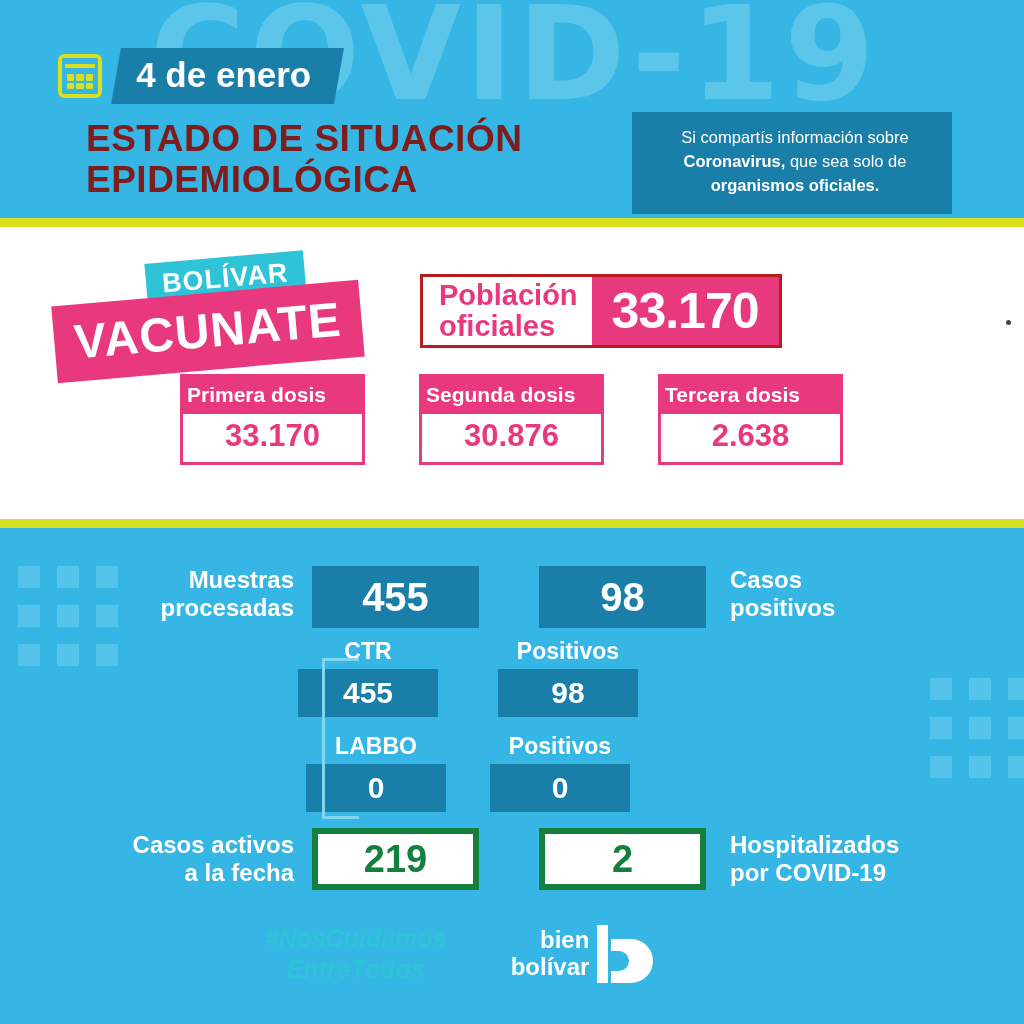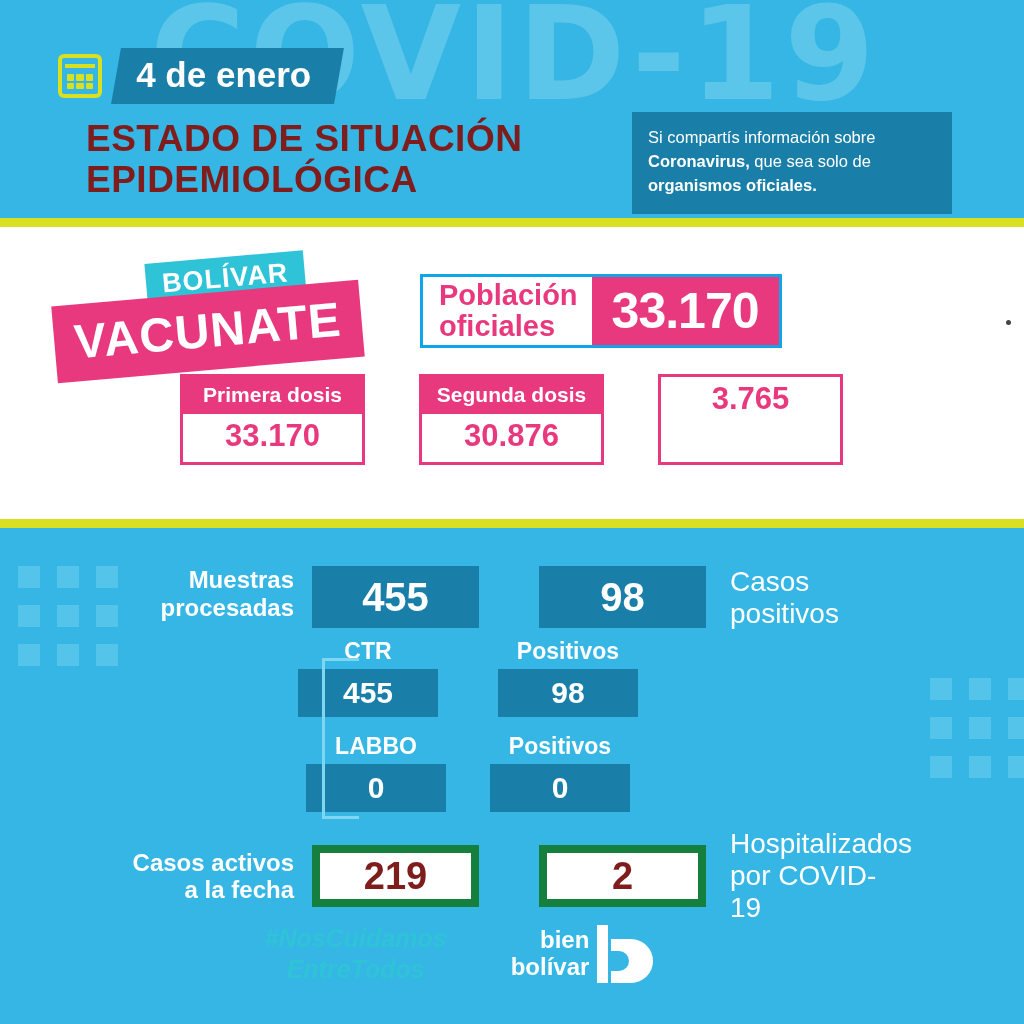--- a/index.html
+++ b/index.html
@@ -102,20 +102,21 @@
   }
   .header-note {
     position: absolute;
     top: 112px;
     left: 632px;
     width: 320px;
     background: #1a7fa8;
     color: #ffffff;
     font-size: 16.5px;
     line-height: 1.45;
+    text-align: center;
     padding: 14px 10px 16px 16px;
     box-sizing: border-box;
   }
   .header-note b { font-weight: bold; }
 
   
   .divider-yellow {
     width: 1024px;
     height: 9px;
     background: #d9e021;
@@ -160,21 +161,21 @@
     transform: rotate(-5deg);
   }
 
   .pob-box {
     position: absolute;
     top: 47px;
     left: 420px;
     height: 74px;
     display: flex;
     align-items: stretch;
-    border: 3px solid #0ea5e9;
+    border: 3px solid #b91c1c;
     box-sizing: border-box;
   }
   .pob-label {
     color: #e8397f;
     font-size: 29px;
     font-weight: bold;
     line-height: 1.06;
     padding: 8px 14px 8px 16px;
     display: flex;
     flex-direction: column;
@@ -203,21 +204,21 @@
     border: 3px solid #e8397f;
     box-sizing: border-box;
     width: 185px;
     background: #ffffff;
   }
   .dosis-card .d-head {
     background: #e8397f;
     color: #ffffff;
     font-size: 21px;
     font-weight: bold;
-    text-align: center;
+    text-align: left;
     padding: 6px 4px 7px 4px;
   }
   .dosis-card .d-val {
     color: #e8397f;
     font-size: 31px;
     font-weight: bold;
     text-align: center;
     padding: 4px 4px 8px 4px;
   }
 
@@ -266,22 +267,22 @@
     color: #ffffff;
     font-size: 24px;
     font-weight: bold;
     line-height: 1.15;
     text-align: right;
     width: 175px;
     margin-right: 18px;
   }
   .lbl-left {
     color: #ffffff;
-    font-size: 28px;
-    font-weight: normal;
+    font-size: 24px;
+    font-weight: bold;
     line-height: 1.15;
     text-align: left;
     width: 175px;
     margin-left: 24px;
   }
   .big-box {
     width: 167px;
     height: 62px;
     background: #1a7fa8;
     color: #ffffff;
@@ -341,23 +342,23 @@
     left: 0;
     width: 1024px;
     display: flex;
     align-items: center;
     justify-content: center;
   }
   .white-box {
     width: 167px;
     height: 62px;
     background: #ffffff;
-    border: 8px solid #15803d;
+    border: 6px solid #15803d;
     box-sizing: border-box;
-    color: #7f1d1d;
+    color: #15803d;
     font-size: 38px;
     font-weight: bold;
     display: flex;
     align-items: center;
     justify-content: center;
   }
 
   .footer-row {
     position: absolute;
     top: 395px;
@@ -472,21 +473,22 @@
     <div class="dosis-row">
       <div class="dosis-card">
         <div class="d-head">Primera dosis</div>
         <div class="d-val">33.170</div>
       </div>
       <div class="dosis-card">
         <div class="d-head">Segunda dosis</div>
         <div class="d-val">30.876</div>
       </div>
       <div class="dosis-card">
-        <div class="d-val">3.765</div>
+        <div class="d-head">Tercera dosis</div>
+        <div class="d-val">2.638</div>
       </div>
     </div>
 
     <div class="dot-mark"></div>
   </div>
 
   <div class="divider-yellow"></div>
 
   <div class="data">
     <div class="deco left">

